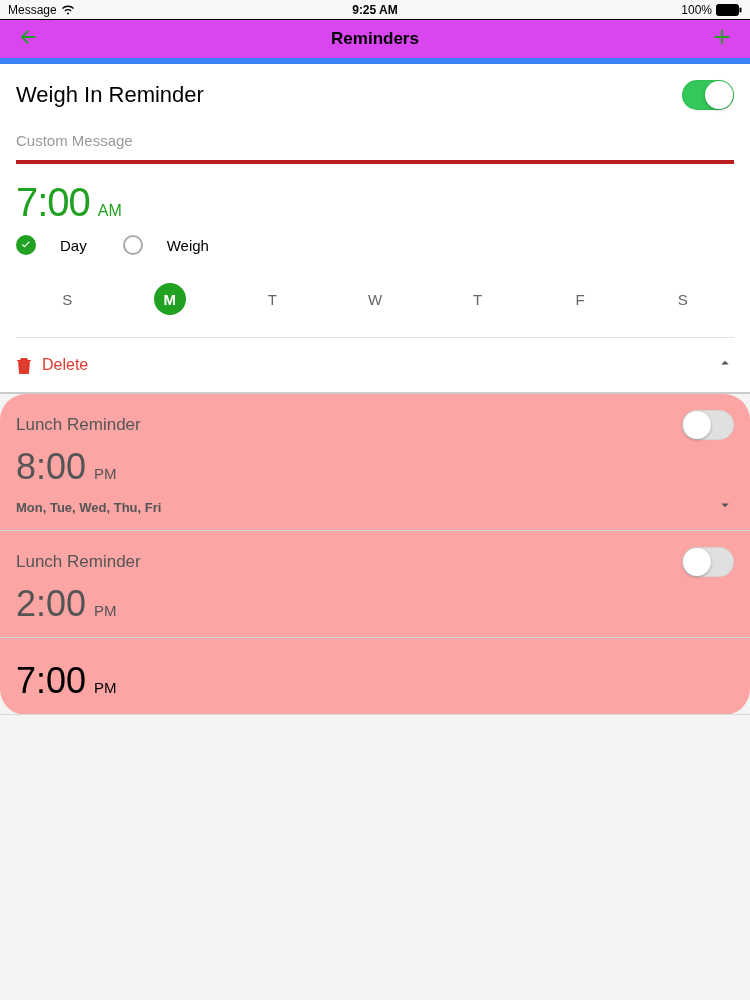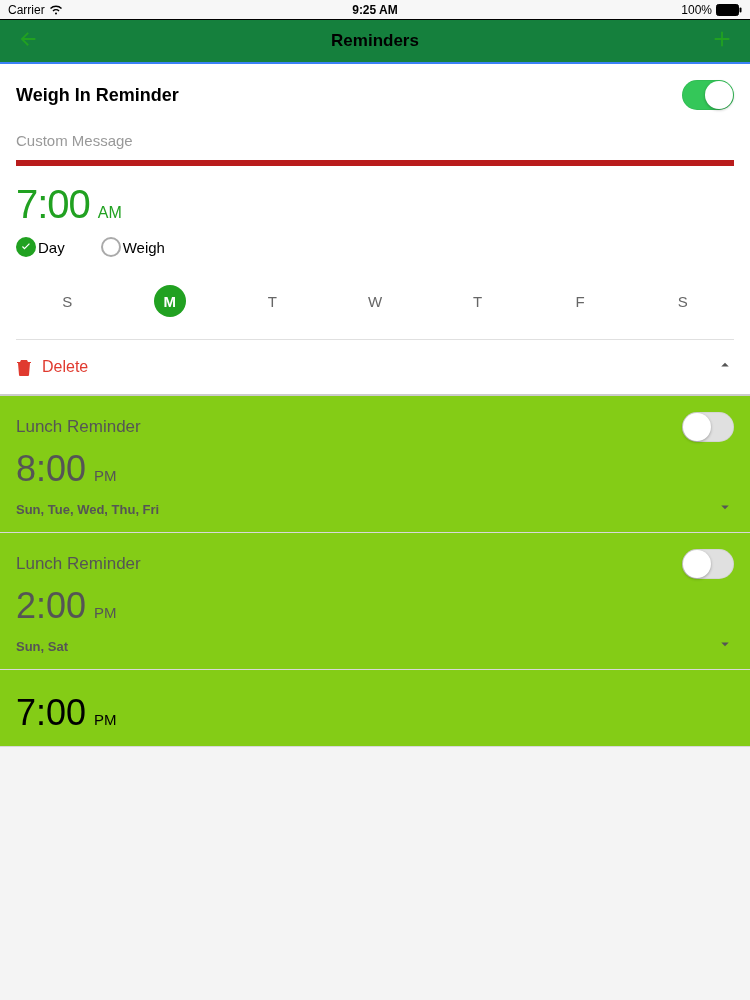--- a/index.html
+++ b/index.html
@@ -20,60 +20,60 @@
     justify-content: space-between;
     padding: 0 8px;
     font-size: 12px;
     border-bottom: 1px solid #000;
   }
   .statusbar .left, .statusbar .right { display: flex; align-items: center; gap: 4px; }
   .statusbar svg { display: block; }
   
   .navbar {
     height: 44px;
-    background: #15803d;
+    background: #d946ef;
     display: flex;
     align-items: center;
     justify-content: space-between;
     padding: 0 16px;
-    border-bottom: 2px solid #3b82f6;
+    border-bottom: 6px solid #3b82f6;
   }
   .navbar .title { font-size: 17px; font-weight: 600; position: absolute; left: 0; right: 0; text-align: center; pointer-events: none; }
   .nav-btn { width: 24px; height: 24px; display: flex; align-items: center; justify-content: center; cursor: pointer; z-index: 2; }
   
   .card-expanded {
     background: #fff;
     padding: 16px 16px 0 16px;
   }
   .card-expanded .toprow {
     display: flex; align-items: center; justify-content: space-between;
   }
-  .card-expanded .name { font-size: 18px; font-weight: 700; }
+  .card-expanded .name { font-size: 22px; font-weight: 400; }
   .custom-msg {
     margin-top: 22px;
     padding-bottom: 10px;
-    border-bottom: 6px solid #b91c1c;
+    border-bottom: 4px solid #b91c1c;
   }
   .custom-msg input {
     border: none; outline: none; width: 100%; font-size: 15px; color: #999;
   }
   .custom-msg input::placeholder { color: #999; }
   .time-green {
     margin-top: 16px;
     display: flex; align-items: baseline; gap: 8px;
     color: #21a121;
   }
   .time-green .t { font-size: 40px; font-weight: 400; letter-spacing: -1px; }
   .time-green .ampm { font-size: 16px; }
   .radio-row {
     margin-top: 10px;
     display: flex; gap: 36px; align-items: center;
     padding-bottom: 14px;
   }
-  .radio-opt { display: flex; align-items: center; gap: 2px; font-size: 15px; cursor: pointer; }
+  .radio-opt { display: flex; align-items: center; gap: 24px; font-size: 15px; cursor: pointer; }
   .radio-circle { width: 20px; height: 20px; border-radius: 50%; display:flex; align-items:center; justify-content:center; }
   .radio-checked { background: #21a121; }
   .radio-unchecked { border: 2px solid #aaa; }
   .daybar {
     display: flex; justify-content: space-around; align-items: center;
     padding: 14px 0 22px 0;
     border-bottom: 1px solid #e0e0e0;
   }
   .daychip {
     width: 32px; height: 32px; border-radius: 50%;
@@ -84,21 +84,21 @@
   .daychip.selected { background: #21a121; color: #fff; font-weight: 600; }
   .delete-row {
     display: flex; align-items: center; justify-content: space-between;
     padding: 16px 0;
   }
   .delete-left { display: flex; align-items: center; gap: 10px; color: #e03a2f; cursor: pointer; font-size: 16px; text-align: center; }
   .del-icon svg { display: block; }
   .collapse-btn { color: #555; cursor: pointer; }
   .divider-strong { height: 2px; background: #ccc; margin: 0 -16px; }
   
-  .list { background: #84cc16; }
+  .list { background: #fca5a5; border-radius: 26px; }
   .item {
     padding: 16px 16px 12px 16px;
     border-bottom: 1px solid #d8d8d8;
   }
   .item .toprow { display:flex; justify-content: space-between; align-items: center; }
   .item .name { font-size: 17px; color: #555; }
   .item .name.active { color: #000; font-weight: 600; }
   .item .time {
     margin-top: 6px;
     display: flex; align-items: baseline; gap: 8px;
@@ -124,21 +124,21 @@
     transition: left .2s;
   }
   .switch.on { background: #34c759; }
   .switch.on .knob { left: 23px; }
 </style>
 </head>
 <body>
 
 <div class="statusbar">
   <div class="left">
-    <span>Carrier</span>
+    <span>Message</span>
     <span>
       <svg width="14" height="10" viewBox="0 0 14 10">
           <path d="M7 9.5a1 1 0 100-2 1 1 0 000 2zM3.5 5.5a5 5 0 017 0l-1 1a3.6 3.6 0 00-5 0zM1 3a8.5 8.5 0 0112 0l-1 1a7 7 0 00-10 0z" fill="#000"></path>
         </svg>
     </span>
   </div>
   <div style="position:absolute;left:0;right:0;text-align:center;font-weight:600;">9:25 AM</div>
   <div class="right">
     <span>100%</span>
     <span>
@@ -231,43 +231,37 @@
         <div class="name">Lunch Reminder</div>
         <div class="switch">
           <div class="knob"></div>
         </div>
       </div>
       <div class="time">
         <span class="t">8:00</span>
         <span class="ampm">PM</span>
       </div>
       <div class="daysrow">
-        <div class="days">Sun, Tue, Wed, Thu, Fri</div>
+        <div class="days">Mon, Tue, Wed, Thu, Fri</div>
         <div class="expand-btn"><span><svg width="18" height="18" viewBox="0 0 24 24">
               <path d="M7 10l5 5 5-5z" fill="#555"></path>
             </svg></span></div>
       </div>
     </div>
     <div class="item">
       <div class="toprow">
         <div class="name">Lunch Reminder</div>
         <div class="switch">
           <div class="knob"></div>
         </div>
       </div>
       <div class="time">
         <span class="t">2:00</span>
         <span class="ampm">PM</span>
       </div>
-      <div class="daysrow">
-        <div class="days">Sun, Sat</div>
-        <div class="expand-btn"><span><svg width="18" height="18" viewBox="0 0 24 24">
-              <path d="M7 10l5 5 5-5z" fill="#555"></path>
-            </svg></span></div>
-      </div>
     </div>
     <div class="item">
       <div class="time active">
         <span class="t">7:00</span>
         <span class="ampm">PM</span>
       </div>
     </div>
   </div>
 
 </body></html>

